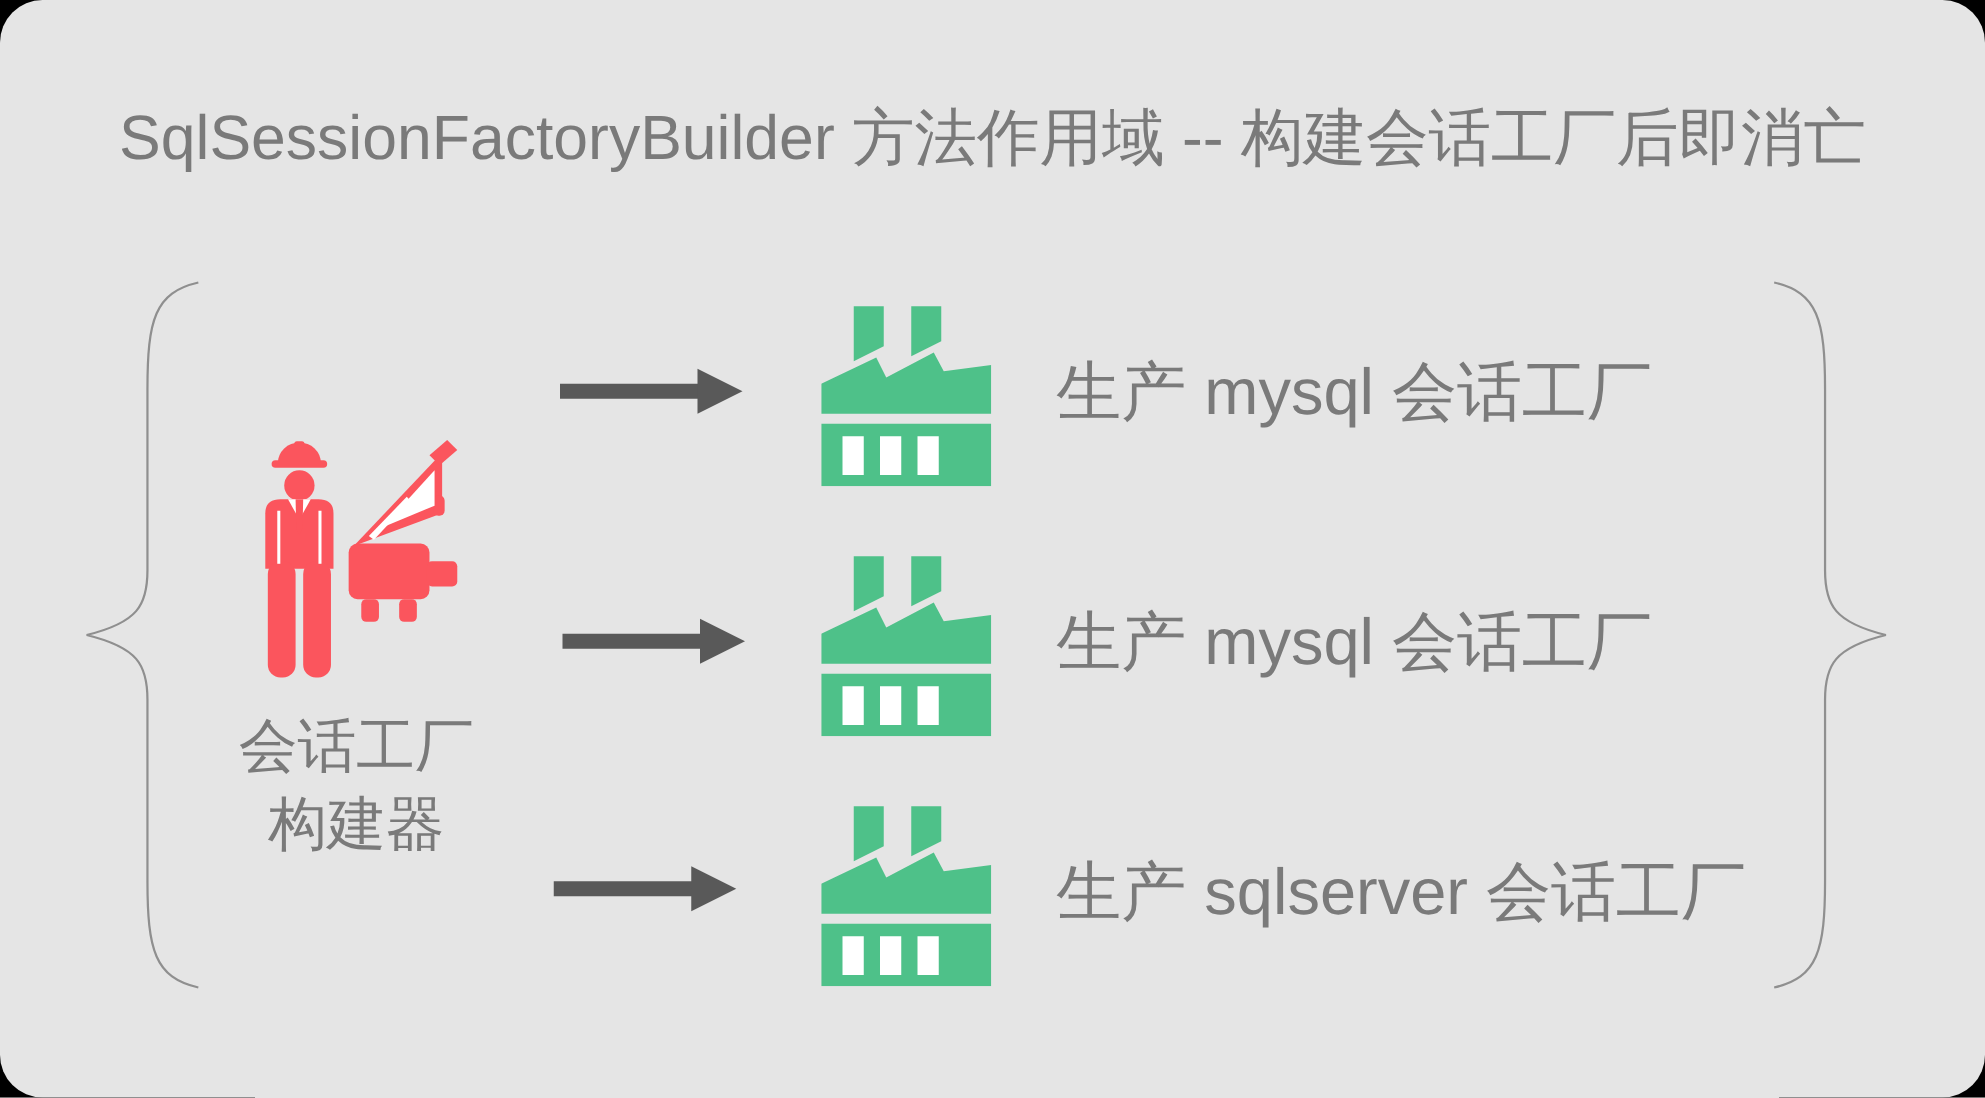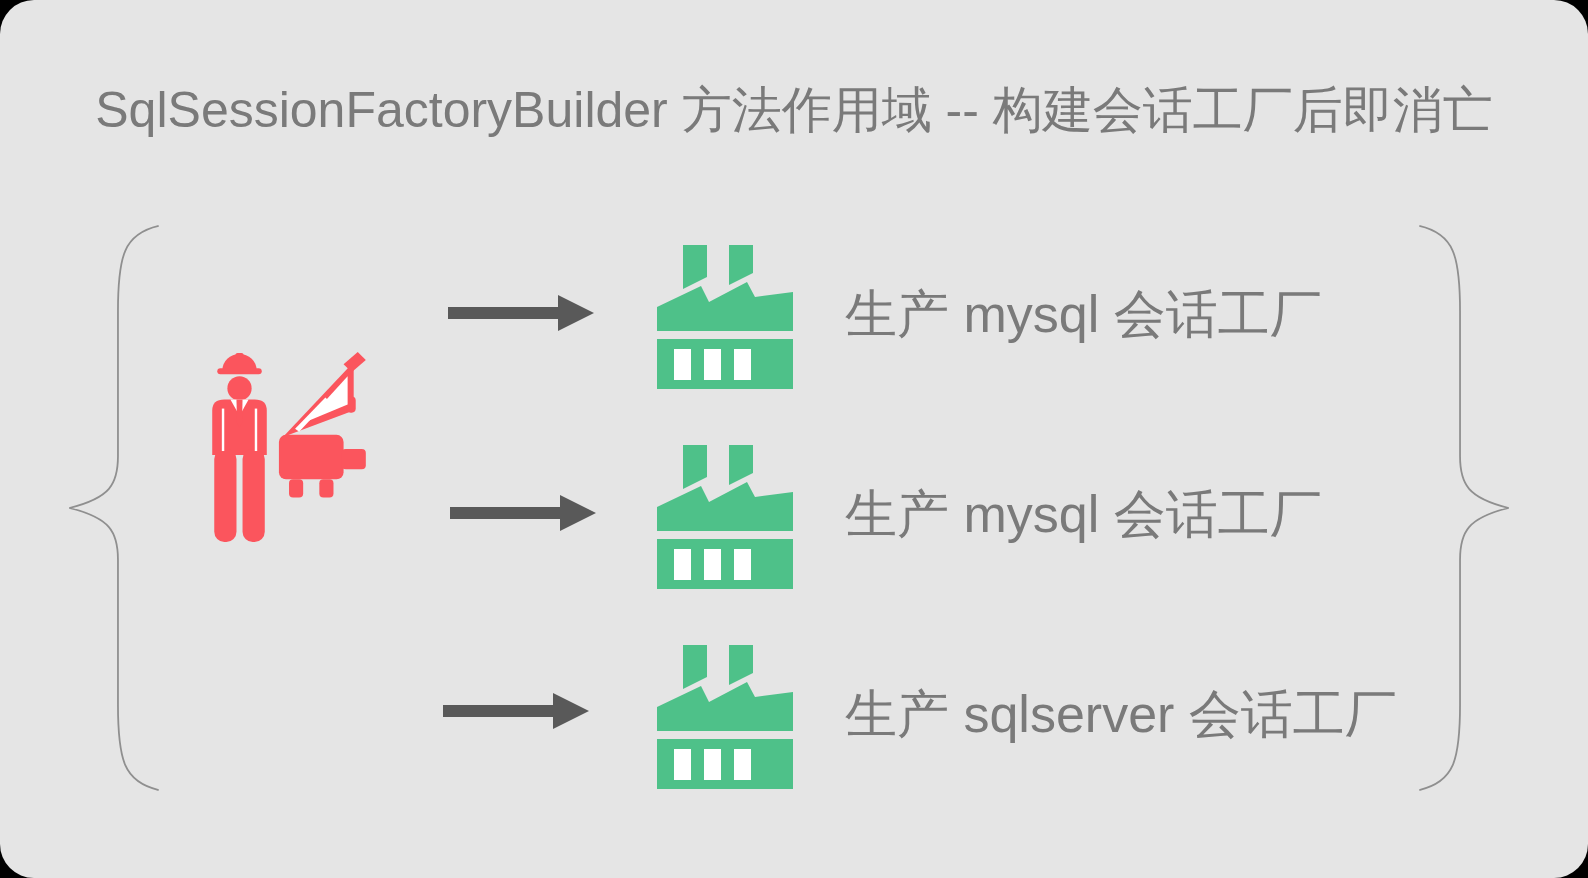--- a/index.html
+++ b/index.html
@@ -78,20 +78,24 @@
       <rect x="48.1" y="56" width="2.4" height="42"></rect>
       <polygon points="24,47 42,47 33,63"></polygon>
       <polygon points="99,69 140,24 140,52"></polygon>
       <polygon points="88,76 118,45 121,48 92,79"></polygon>
     </g>
     <g fill="#fb555d">
       <polygon points="30,47 36,47 35.5,70 33,75 30.5,70"></polygon>
     </g>
   </svg>
 
+  <div class="builder-label">
+    <div>会话工厂</div>
+    <div>构建器</div>
+  </div>
 
   <div class="arrow a1">
     <div class="shaft"></div>
     <div class="head"></div>
   </div>
   <svg class="factory r1" width="136" height="150" viewBox="0 0 136 150">
     <g fill="#4ec189">
       <polygon points="26,6 50,6 50,38 26,50"></polygon>
       <polygon points="72,6 96,6 96,34 72,46"></polygon>
       <polygon points="0,92 0,68 44,47 52,63 90,43 98,58 136,53 136,92"></polygon>

